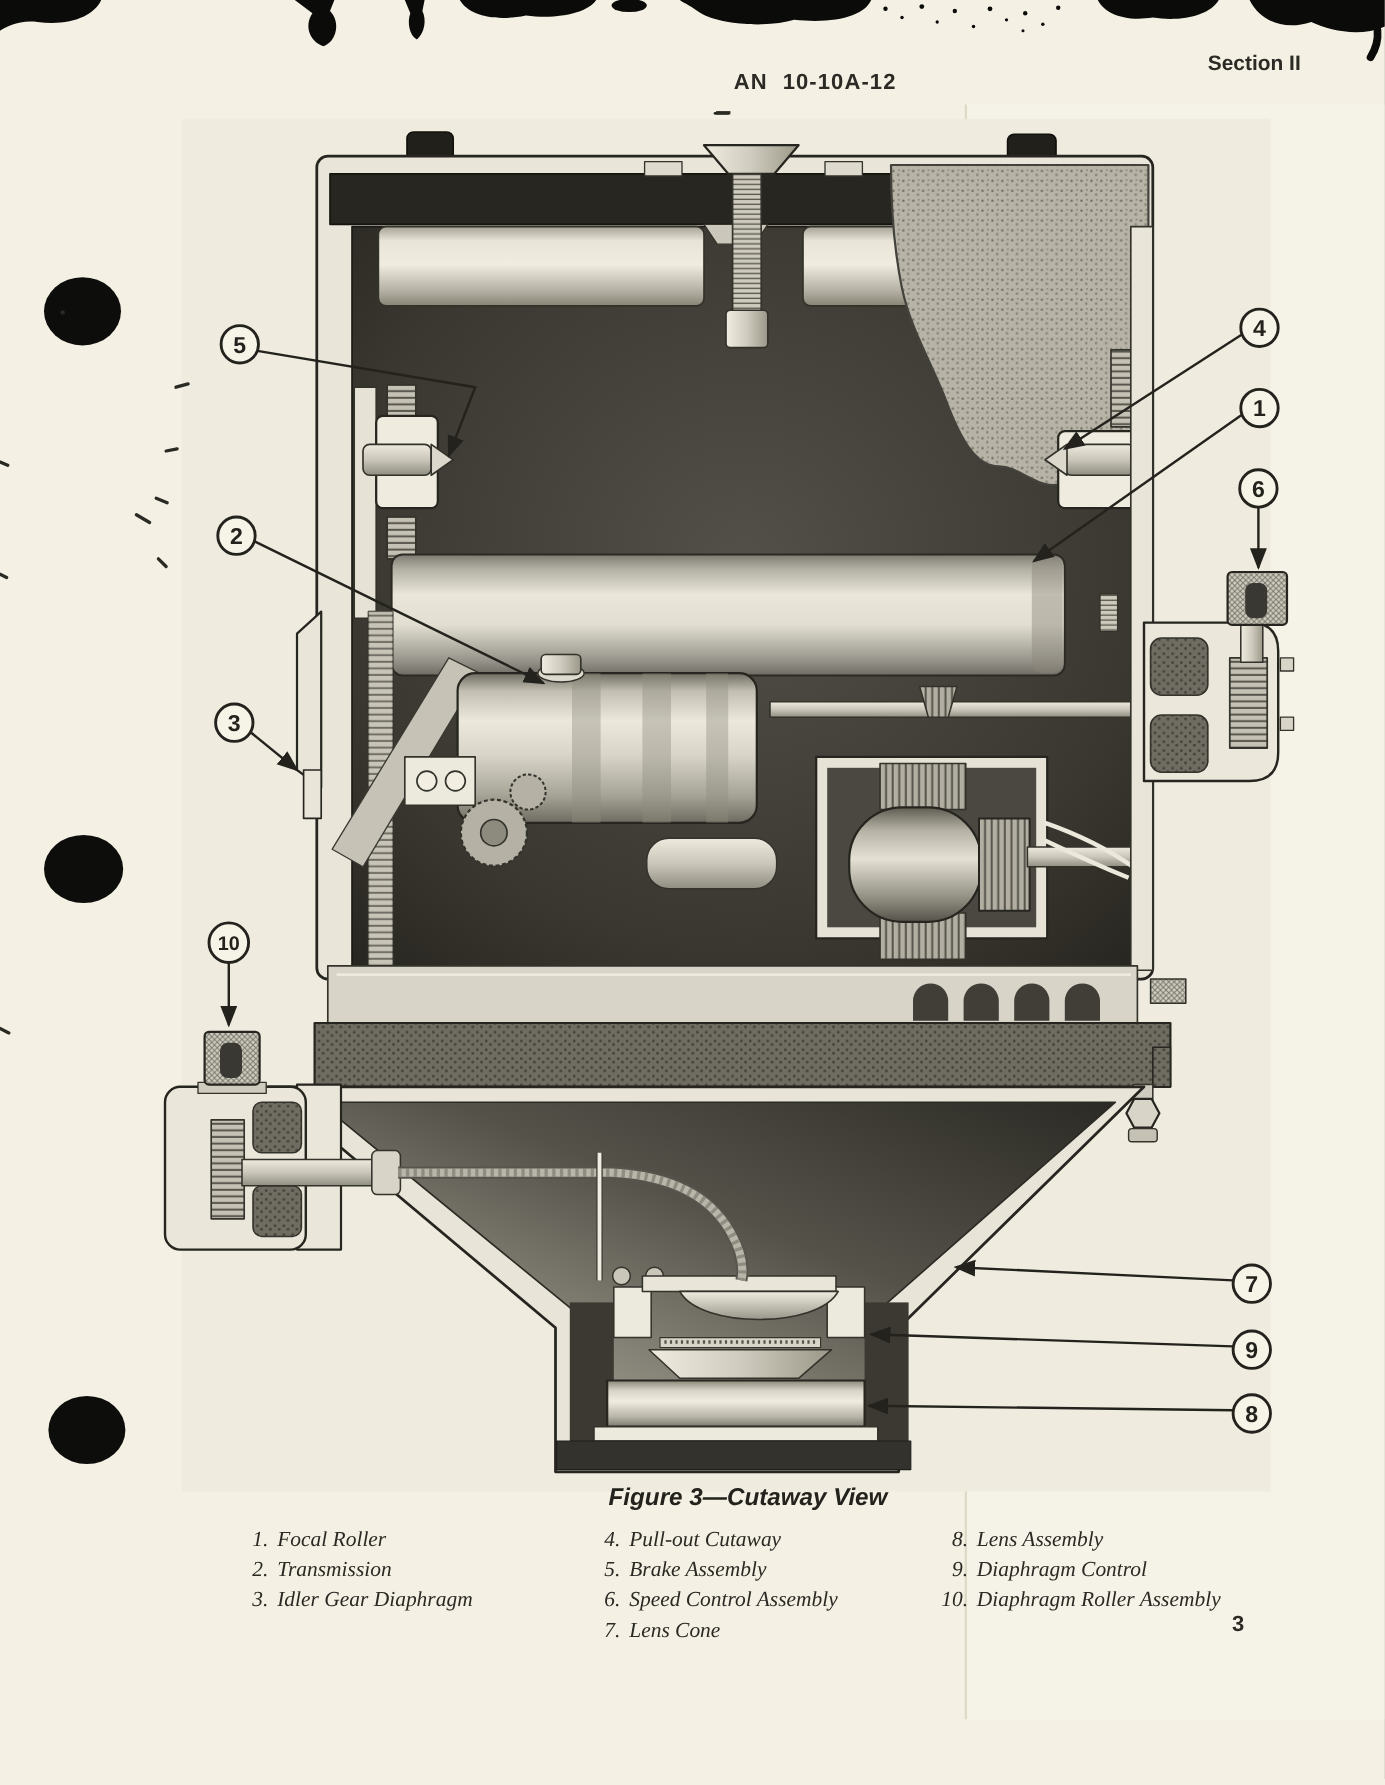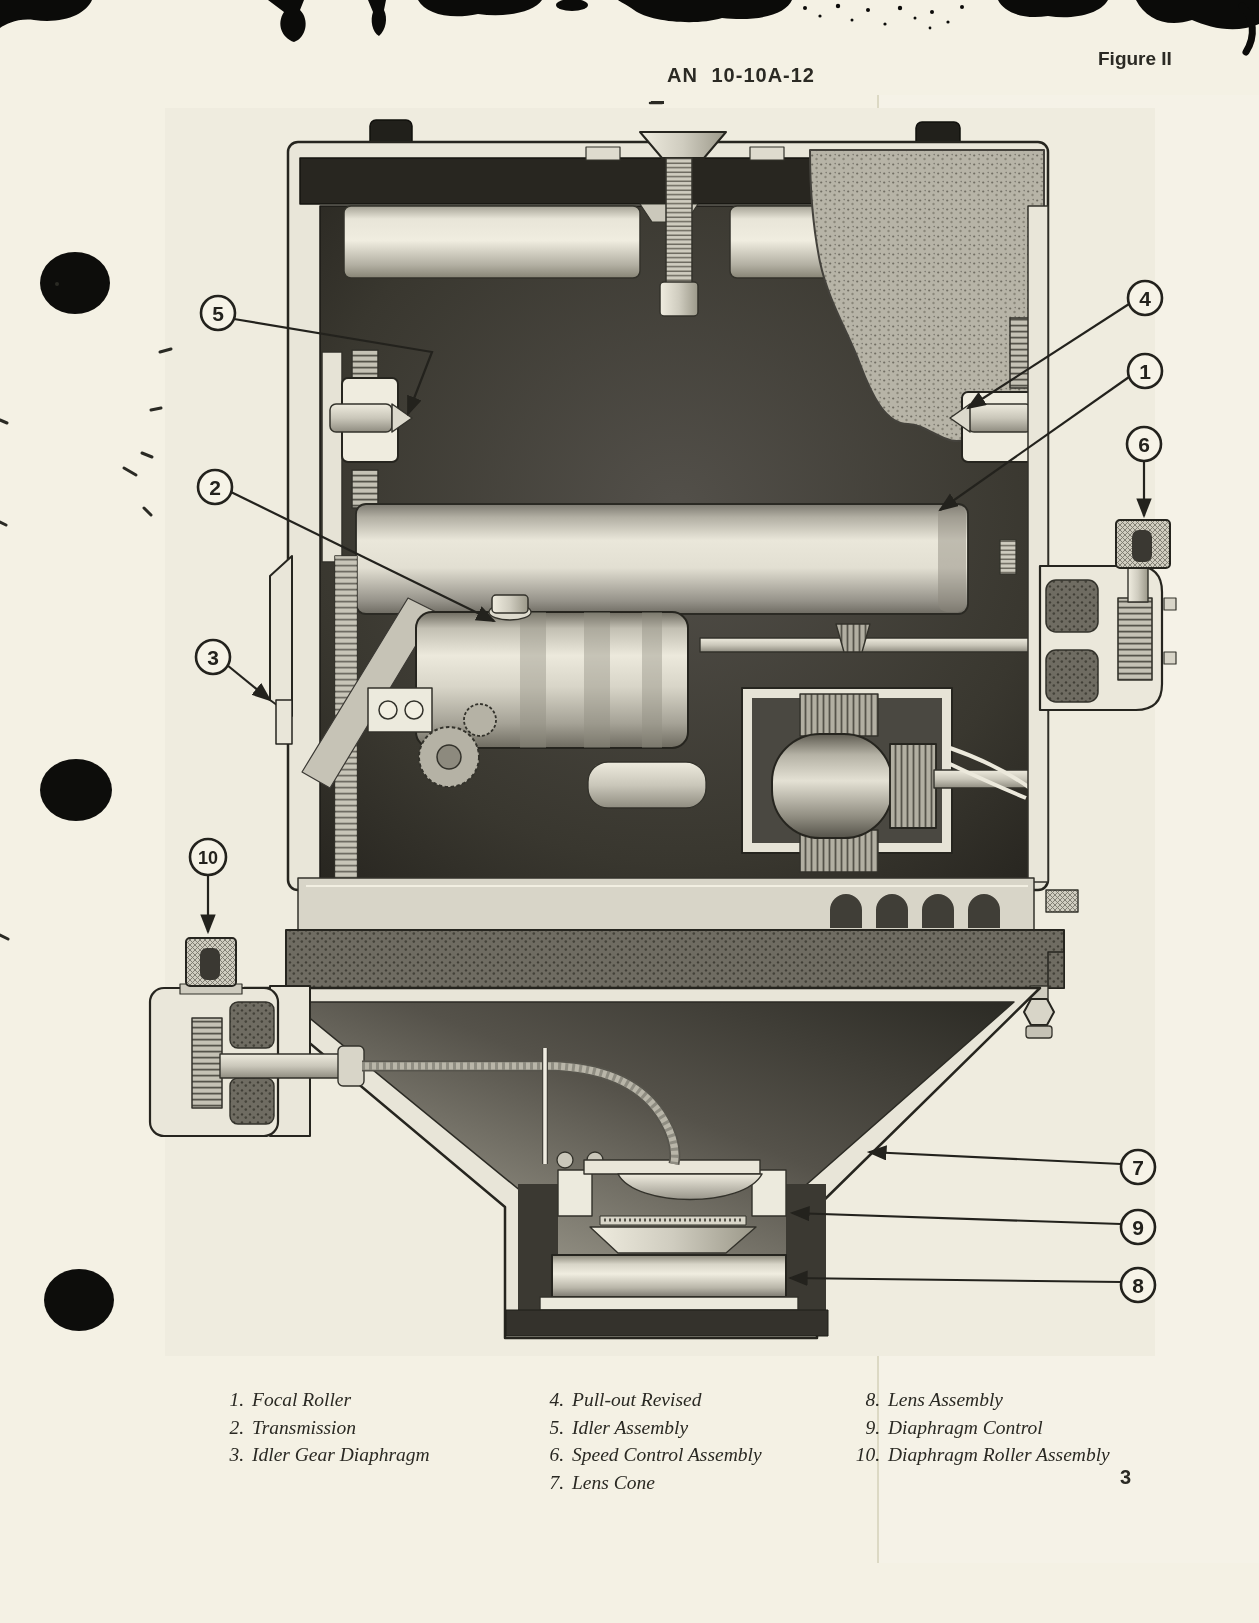--- a/index.html
+++ b/index.html
@@ -389,32 +389,33 @@
     </g>
     <g>
       <circle cx="1138" cy="1285" r="17" fill="#f6f3e7" stroke="#23221d" stroke-width="2.6"></circle>
       <text x="1138" y="1292.5">8</text>
     </g>
   </g>
 </svg>
 
 <div class="txt hdr-doc">AN 10-10A-12</div>
 <div class="hdr-dash"></div>
-<div class="txt hdr-section">Figure II</div>
-
+<div class="txt hdr-section">Section II</div>
+
+<div class="txt caption">Figure 3—Cutaway View</div>
 
 <div class="legend">
   <div class="legend-col c1">
     <div class="legend-row"><span class="legend-num">1.</span><span>Focal Roller</span></div>
     <div class="legend-row"><span class="legend-num">2.</span><span>Transmission</span></div>
     <div class="legend-row"><span class="legend-num">3.</span><span>Idler Gear Diaphragm</span></div>
   </div>
   <div class="legend-col c2">
-    <div class="legend-row"><span class="legend-num">4.</span><span>Pull-out Revised</span></div>
-    <div class="legend-row"><span class="legend-num">5.</span><span>Idler Assembly</span></div>
+    <div class="legend-row"><span class="legend-num">4.</span><span>Pull-out Cutaway</span></div>
+    <div class="legend-row"><span class="legend-num">5.</span><span>Brake Assembly</span></div>
     <div class="legend-row"><span class="legend-num">6.</span><span>Speed Control Assembly</span></div>
     <div class="legend-row"><span class="legend-num">7.</span><span>Lens Cone</span></div>
   </div>
   <div class="legend-col c3">
     <div class="legend-row"><span class="legend-num">8.</span><span>Lens Assembly</span></div>
     <div class="legend-row"><span class="legend-num">9.</span><span>Diaphragm Control</span></div>
     <div class="legend-row"><span class="legend-num">10.</span><span>Diaphragm Roller Assembly</span></div>
   </div>
 </div>
 

